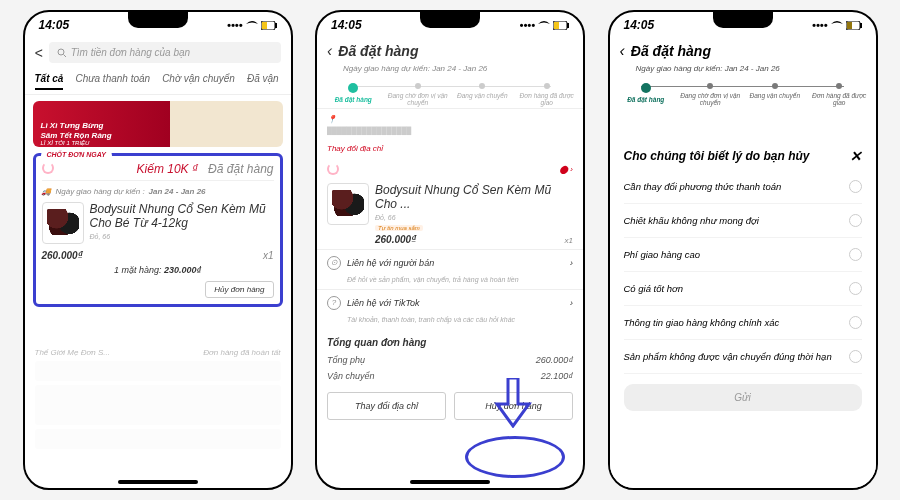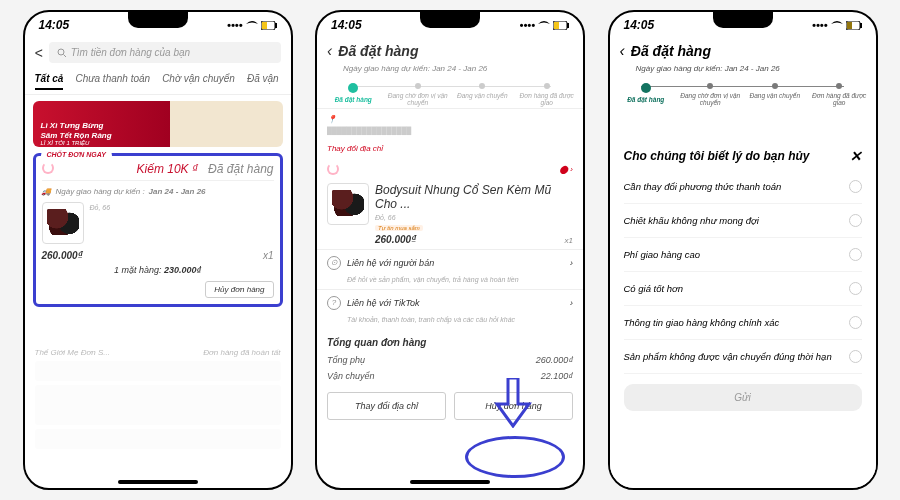--- a/index.html
+++ b/index.html
@@ -118,20 +118,21 @@
         <span><span class="red">Kiếm 10K ₫</span> &nbsp; <span>Đã đặt hàng</span></span>
       </div>
       <div class="delivery">
         <span>🚚</span>
         <span>Ngày giao hàng dự kiến :</span>
         <b>Jan 24 - Jan 26</b>
       </div>
       <div class="item-row">
         <div class="thumb"></div>
         <div style="flex:1">
+          <div class="item-name">Bodysuit Nhung Cổ Sen Kèm Mũ Cho Bé Từ 4-12kg</div>
           <div class="item-sub">Đỏ, 66</div>
         </div>
       </div>
       <div class="price-row">
         <span>260.000₫</span>
         <span style="font-weight:400;color:#888">x1</span>
       </div>
       <div class="total-row"><span>1 mặt hàng:</span> <b>230.000₫</b></div>
       <div class="btn-cancel-sm"><span>Hủy đơn hàng</span></div>
     </div>

